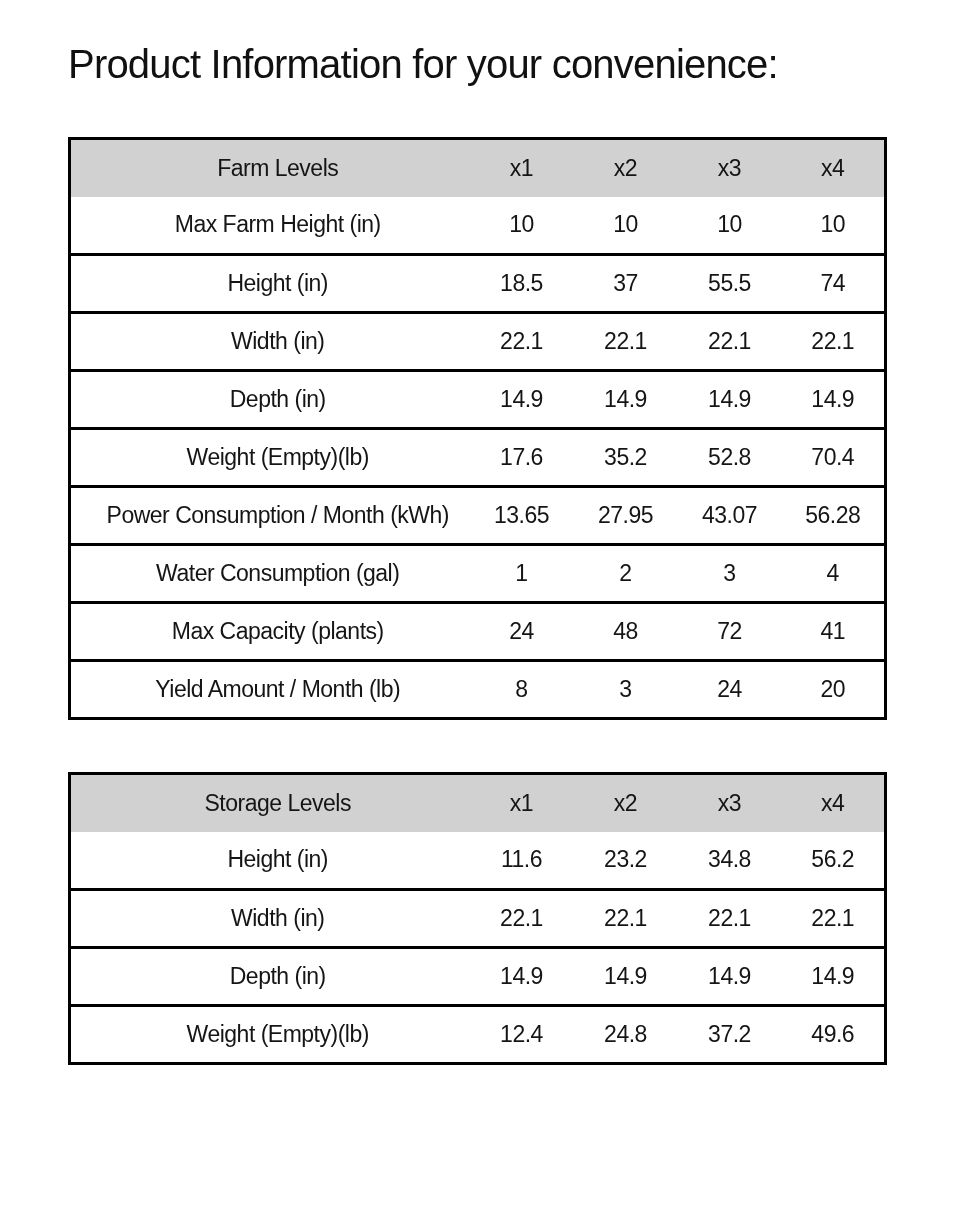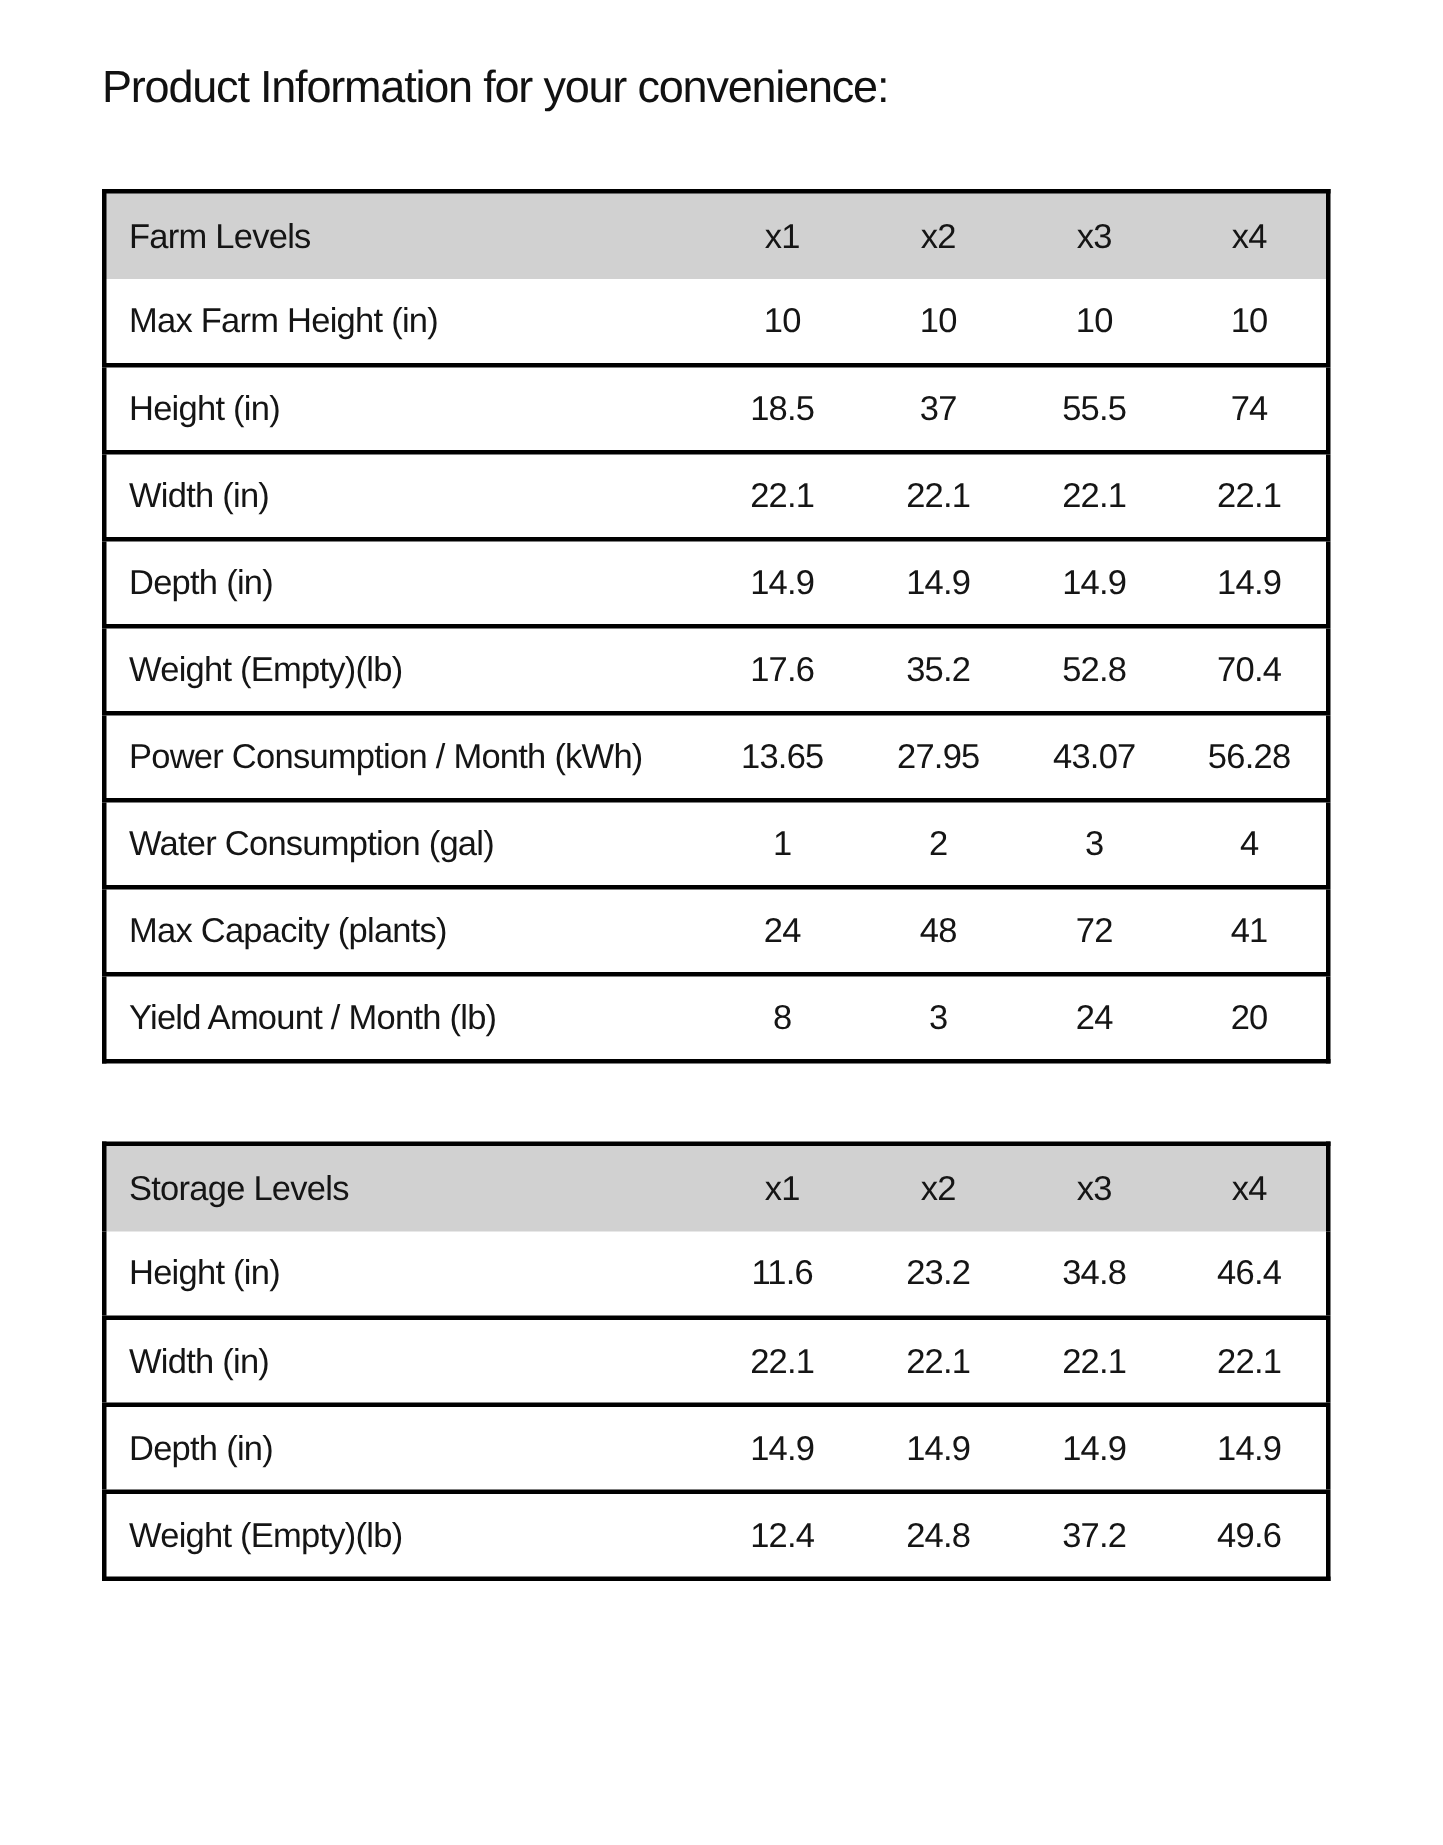--- a/index.html
+++ b/index.html
@@ -12,21 +12,21 @@
     font-stretch: condensed;
     color: #151515;
   }
   .page {
     width: 962px;
     height: 1230px;
     overflow: hidden;
   }
   .page-title {
     margin: 42px 0 0 68px;
-    font-size: 30px;
+    font-size: 40px;
     font-weight: 400;
     letter-spacing: -0.8px;
     color: #111111;
   }
   table.info-table {
     border-collapse: collapse;
     table-layout: fixed;
     width: 816px;
     margin-left: 68px;
     border: 3px solid #000000;
@@ -39,21 +39,21 @@
   .info-table th, .info-table td {
     font-weight: 400;
     font-size: 23px;
     letter-spacing: -0.5px;
     vertical-align: middle;
     padding: 0;
   }
   .info-table .label-col { width: 400px; }
   .info-table .val-col   { width: 104px; }
   .info-table th.label, .info-table td.label {
-    text-align: left;
+    text-align: center;
     padding-left: 15px;
   }
   .info-table th.val, .info-table td.val {
     text-align: center;
   }
 </style>
 </head>
 <body>
 
 <div class="page">
@@ -160,21 +160,21 @@
         <th class="val">x3</th>
         <th class="val">x4</th>
       </tr>
     </thead>
     <tbody>
       <tr>
         <td class="label">Height (in)</td>
         <td class="val">11.6</td>
         <td class="val">23.2</td>
         <td class="val">34.8</td>
-        <td class="val">46.4</td>
+        <td class="val">56.2</td>
       </tr>
       <tr>
         <td class="label">Width (in)</td>
         <td class="val">22.1</td>
         <td class="val">22.1</td>
         <td class="val">22.1</td>
         <td class="val">22.1</td>
       </tr>
       <tr>
         <td class="label">Depth (in)</td>

